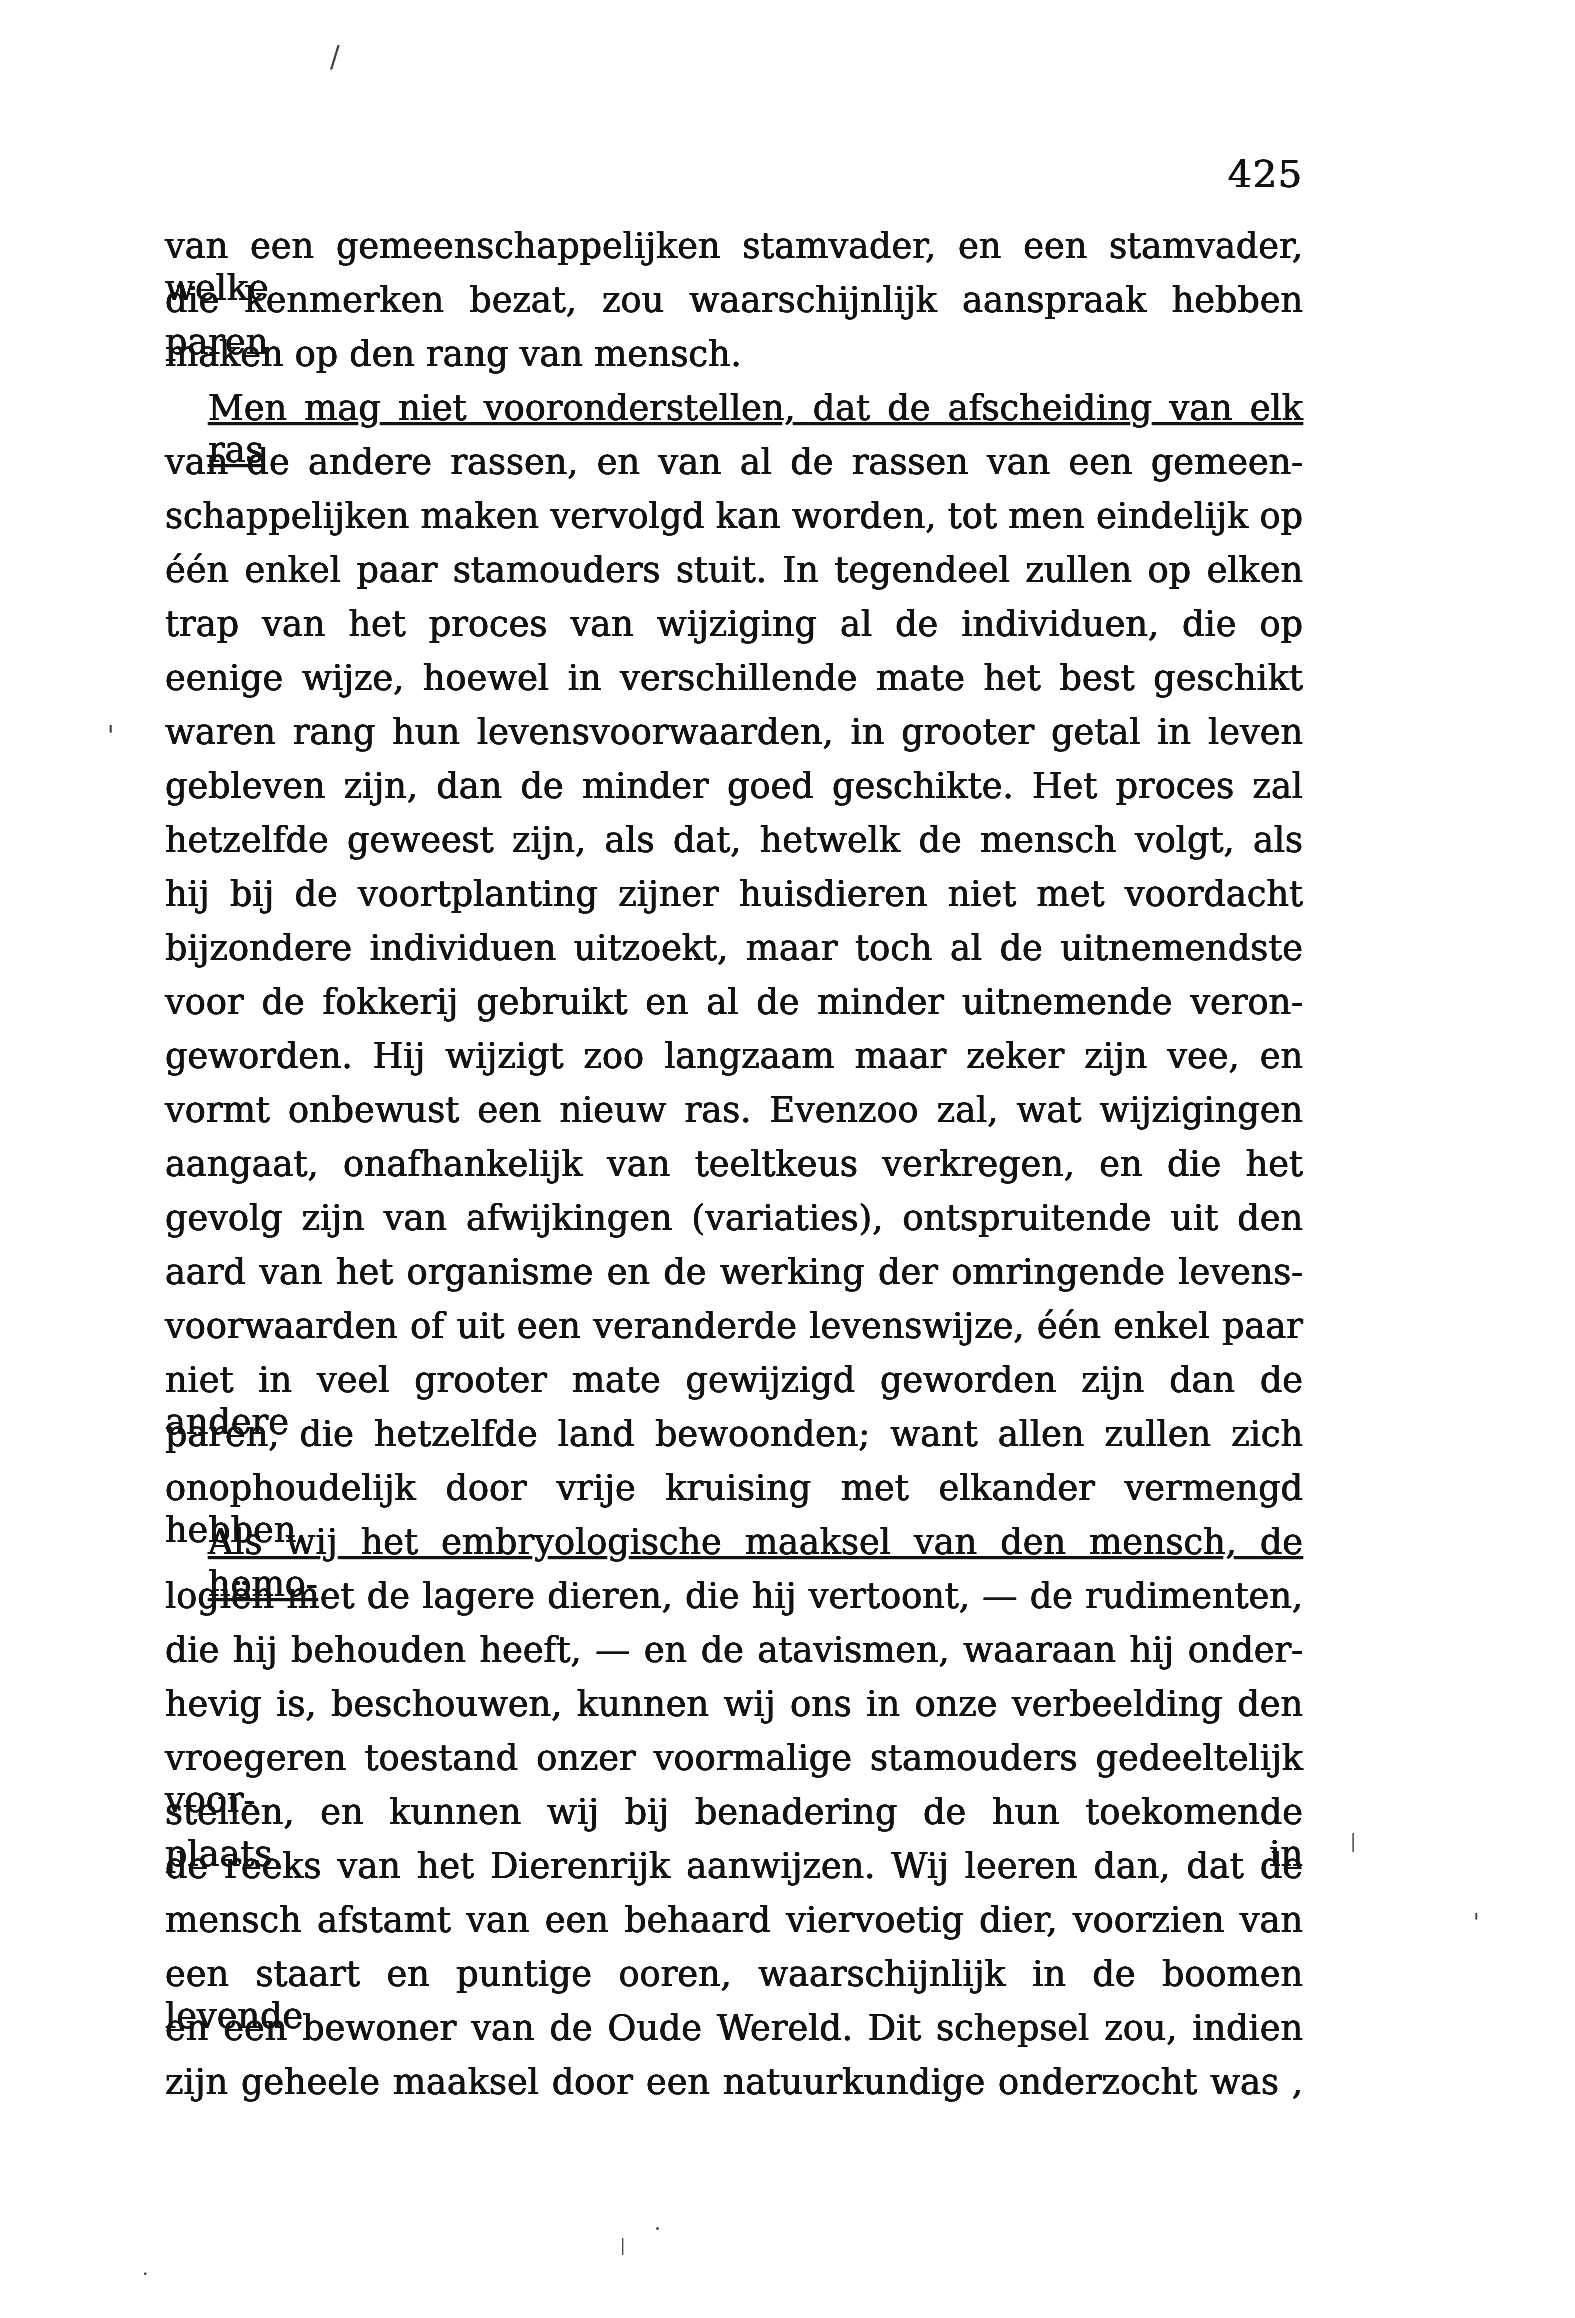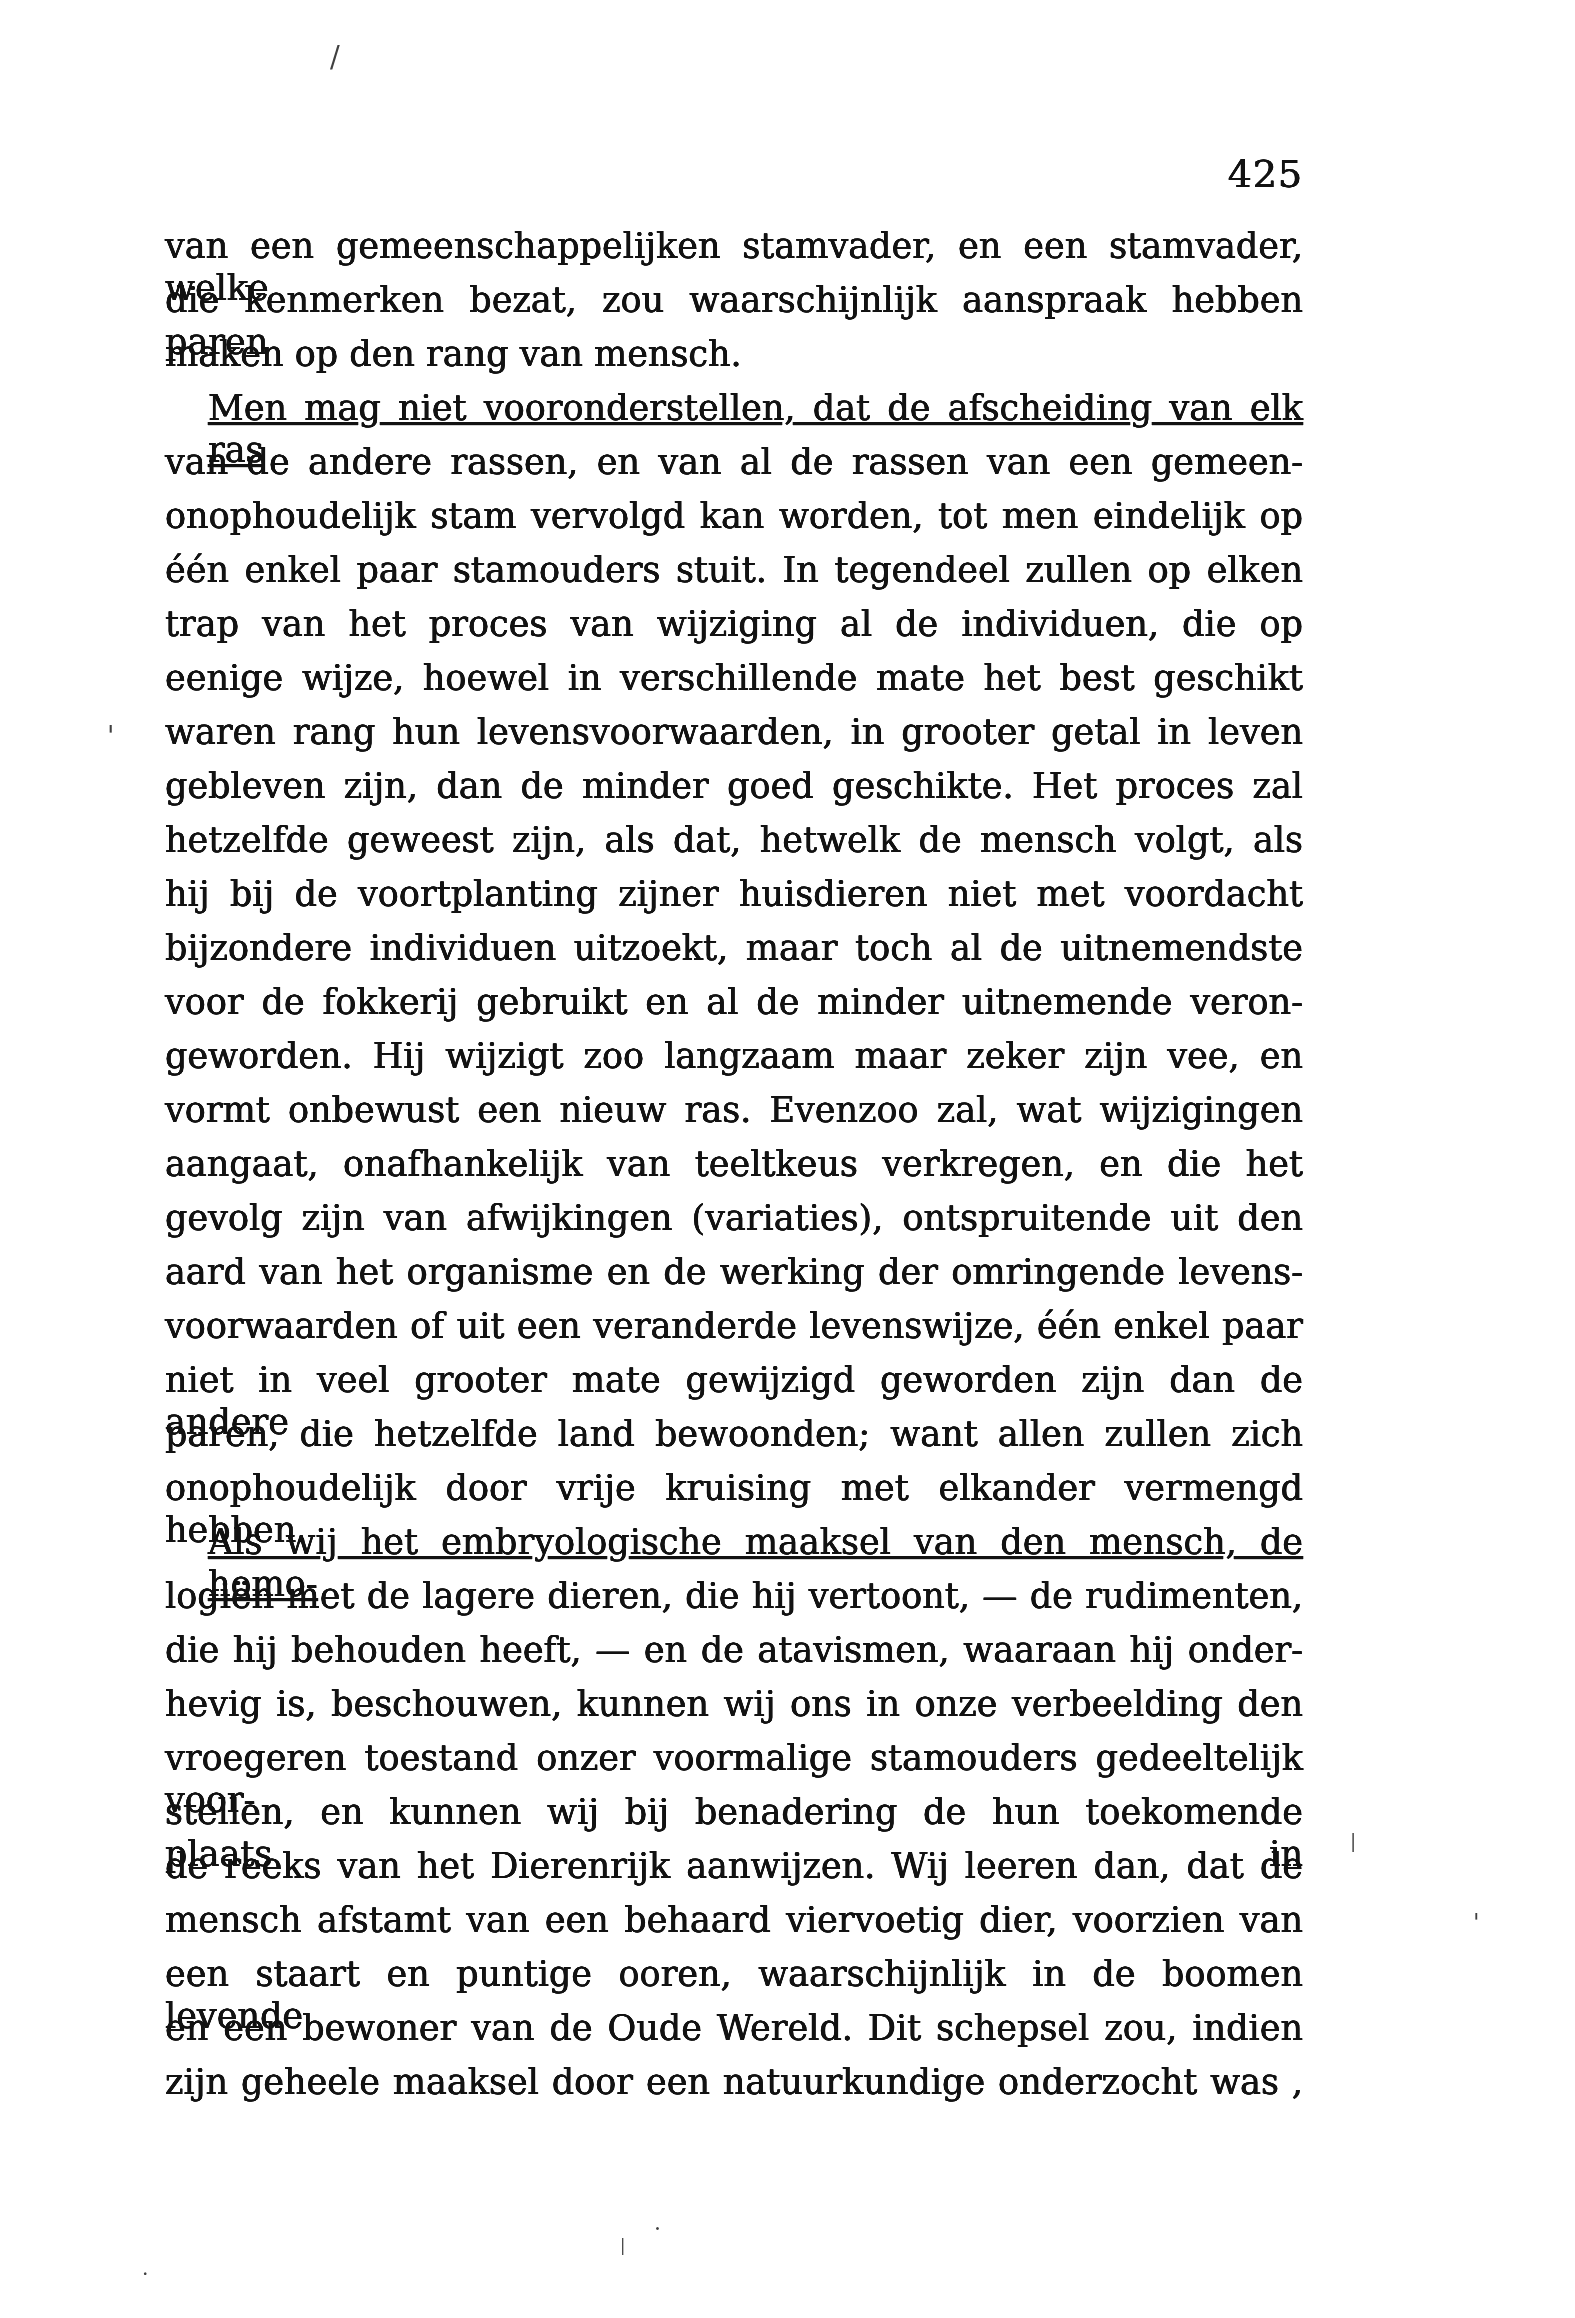--- a/index.html
+++ b/index.html
@@ -65,21 +65,21 @@
 
 <div class="page">
   <div class="page-number">425</div>
 
   <div class="text-block" id="text-lines">
       <div class="line">van een gemeenschappelijken stamvader, en een stamvader, welke</div>
       <div class="line">die kenmerken bezat, zou waarschijnlijk aanspraak hebben paren</div>
       <div class="line para-end">maken op den rang van mensch.</div>
       <div class="line indent">Men mag niet vooronderstellen, dat de afscheiding van elk ras</div>
       <div class="line">van de andere rassen, en van al de rassen van een gemeen-</div>
-      <div class="line">onophoudelijk stam vervolgd kan worden, tot men eindelijk op</div>
+      <div class="line">schappelijken maken vervolgd kan worden, tot men eindelijk op</div>
       <div class="line">één enkel paar stamouders stuit. In tegendeel zullen op elken</div>
       <div class="line">trap van het proces van wijziging al de individuen, die op</div>
       <div class="line">eenige wijze, hoewel in verschillende mate het best geschikt</div>
       <div class="line">waren rang hun levensvoorwaarden, in grooter getal in leven</div>
       <div class="line">gebleven zijn, dan de minder goed geschikte. Het proces zal</div>
       <div class="line">hetzelfde geweest zijn, als dat, hetwelk de mensch volgt, als</div>
       <div class="line">hij bij de voortplanting zijner huisdieren niet met voordacht</div>
       <div class="line">bijzondere individuen uitzoekt, maar toch al de uitnemendste</div>
       <div class="line">voor de fokkerij gebruikt en al de minder uitnemende veron-</div>
       <div class="line">geworden. Hij wijzigt zoo langzaam maar zeker zijn vee, en</div>

